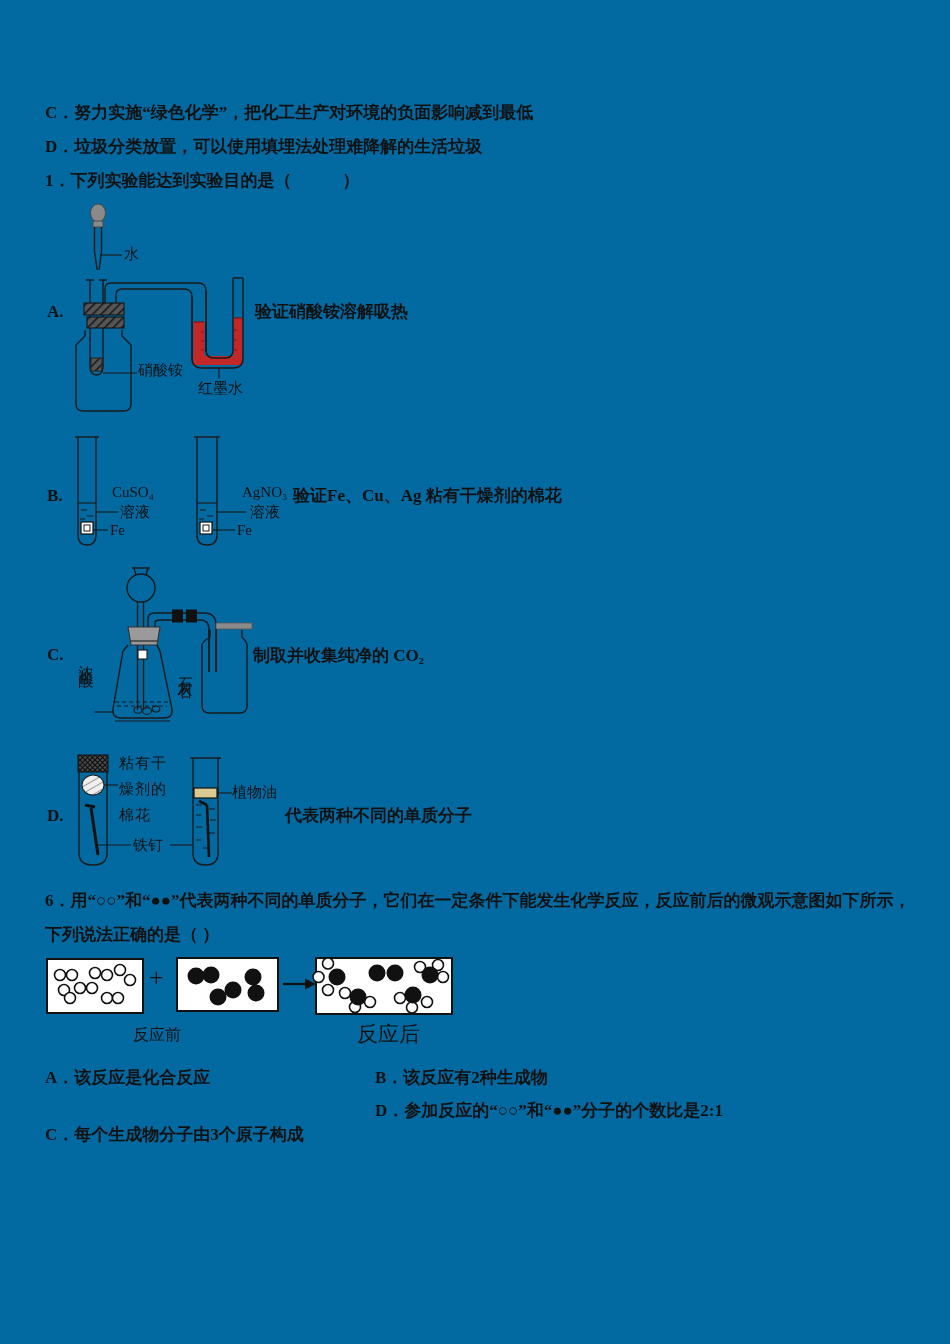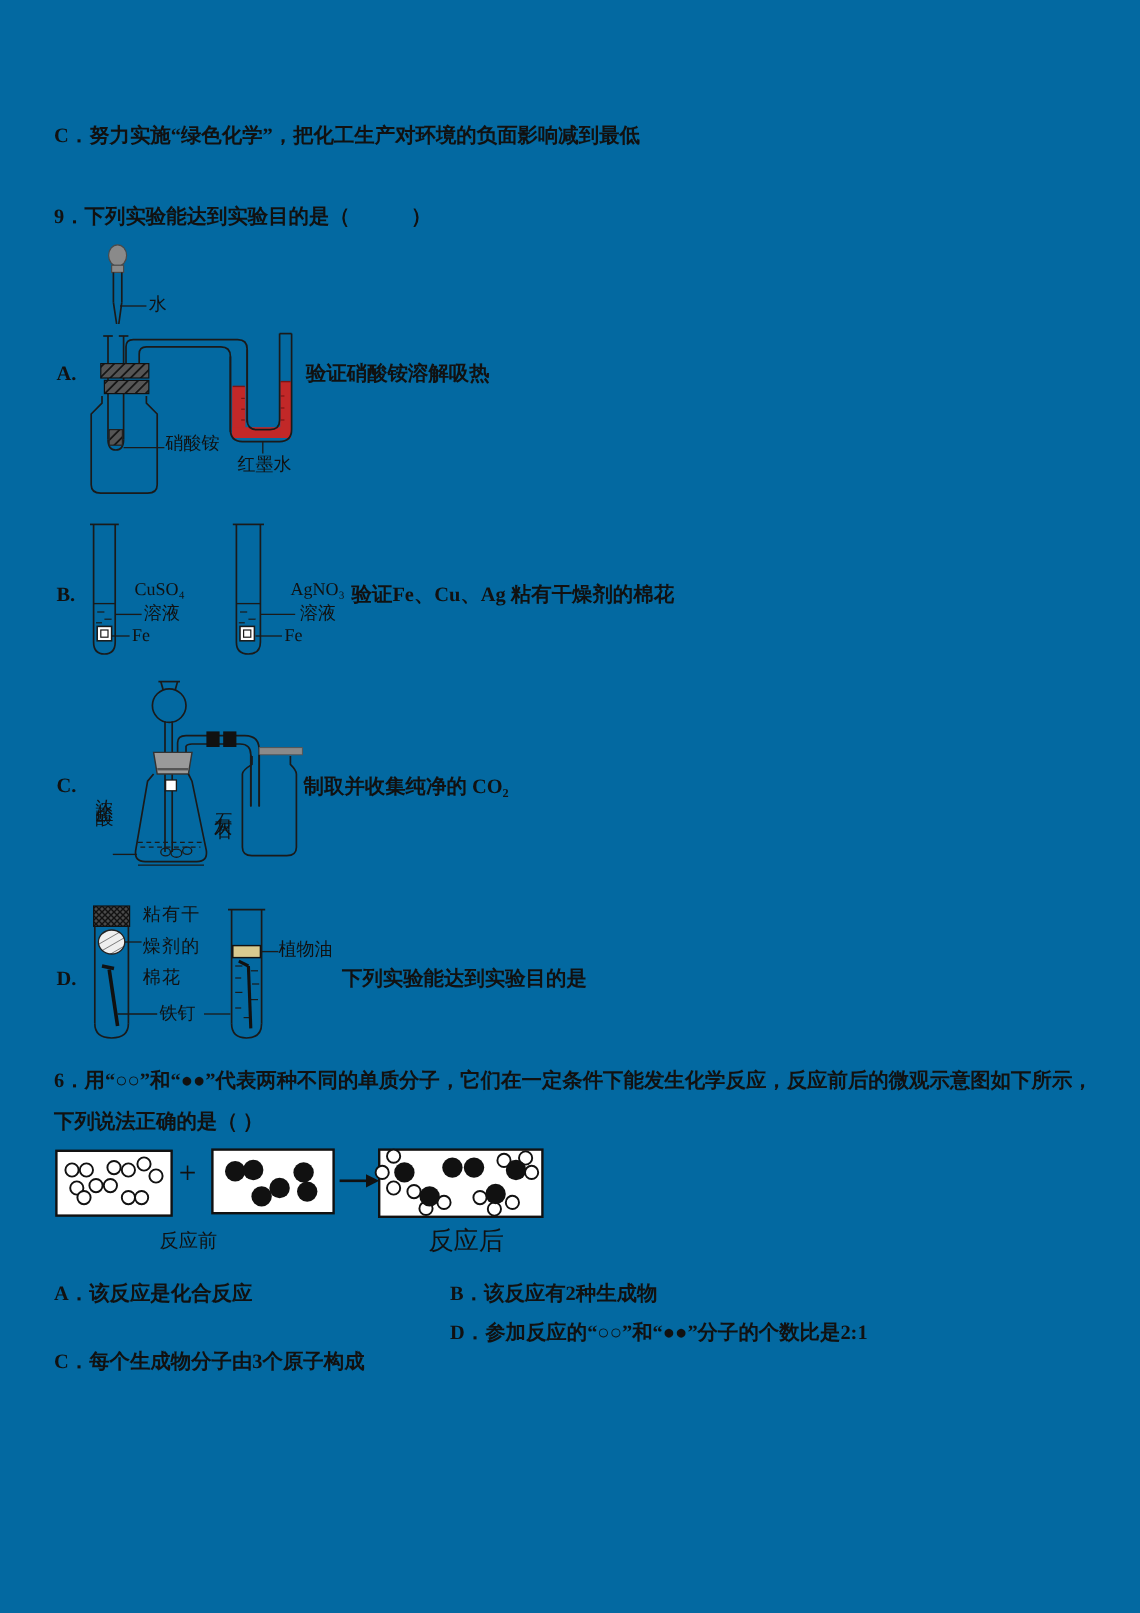--- a/index.html
+++ b/index.html
@@ -15,22 +15,23 @@
   svg{position:absolute;overflow:visible;}
   .ln{stroke:#1a1a1a;stroke-width:1.4;fill:none;}
   .thin{stroke:#1a1a1a;stroke-width:1.1;fill:none;}
 </style>
 </head>
 <body>
 
 <div id="page">
 
   <div class="t" style="left:45px;top:103px">C．努力实施“绿色化学”，把化工生产对环境的负面影响减到最低</div>
-
-  <div class="t" style="left:45px;top:171px">9．下列实验能达到实验目的是（　　　）</div>
+  <div class="t" style="left:45px;top:137px">D．垃圾分类放置，可以使用填埋法处理难降解的生活垃圾</div>
+
+  <div class="t" style="left:45px;top:171px">1．下列实验能达到实验目的是（　　　）</div>
 
   <div class="t" style="left:47px;top:302px">A.</div>
   <div class="t" style="left:255px;top:302px">验证硝酸铵溶解吸热</div>
 
   <svg style="left:70px;top:200px" width="190" height="215" viewBox="0 0 190 215">
     <defs>
       <pattern id="hatchA" width="6" height="6" patternTransform="rotate(45)" patternUnits="userSpaceOnUse">
         <rect width="6" height="6" fill="#555"></rect>
           <line x1="0" y1="0" x2="0" y2="6" stroke="#161616" stroke-width="3"></line>
       </pattern>
@@ -172,21 +173,21 @@
       <rect x="148" y="58" width="36" height="6" stroke="#555" stroke-width="0.8" fill="#8a8a8a"></rect>
       <path class="ln" d="M142,65 L142,72 Q134,77 134,80 L134,141 Q134,148 142,148 L171,148 Q179,148 179,141 L179,80 Q179,77 174,72 L174,65" fill="none"></path>
       <line class="ln" x1="141" y1="64" x2="141" y2="107"></line>
         <line class="ln" x1="148" y1="64" x2="148" y2="107"></line>
     </g>
   </svg>
   <div class="vlab" style="left:76px;top:653px;height:72px">浓盐酸</div>
   <div class="vlab" style="left:175px;top:666px;height:70px">石灰石</div>
 
   <div class="t" style="left:47px;top:806px">D.</div>
-  <div class="t" style="left:285px;top:806px">下列实验能达到实验目的是</div>
+  <div class="t" style="left:285px;top:806px">代表两种不同的单质分子</div>
 
   <svg style="left:70px;top:745px" width="225" height="125" viewBox="0 0 225 125">
     <defs>
       <pattern id="crossD" width="5" height="5" patternUnits="userSpaceOnUse">
         <rect width="5" height="5" fill="#4a4a4a"></rect>
         <path d="M0,0 L5,5 M5,0 L0,5" stroke="#111" stroke-width="1.2"></path>
       </pattern>
       <pattern id="cottonD" width="6" height="6" patternTransform="rotate(60)" patternUnits="userSpaceOnUse">
         <rect width="6" height="6" fill="#efefef"></rect>
           <line x1="0" y1="0" x2="0" y2="6" stroke="#777" stroke-width="1.4"></line>

